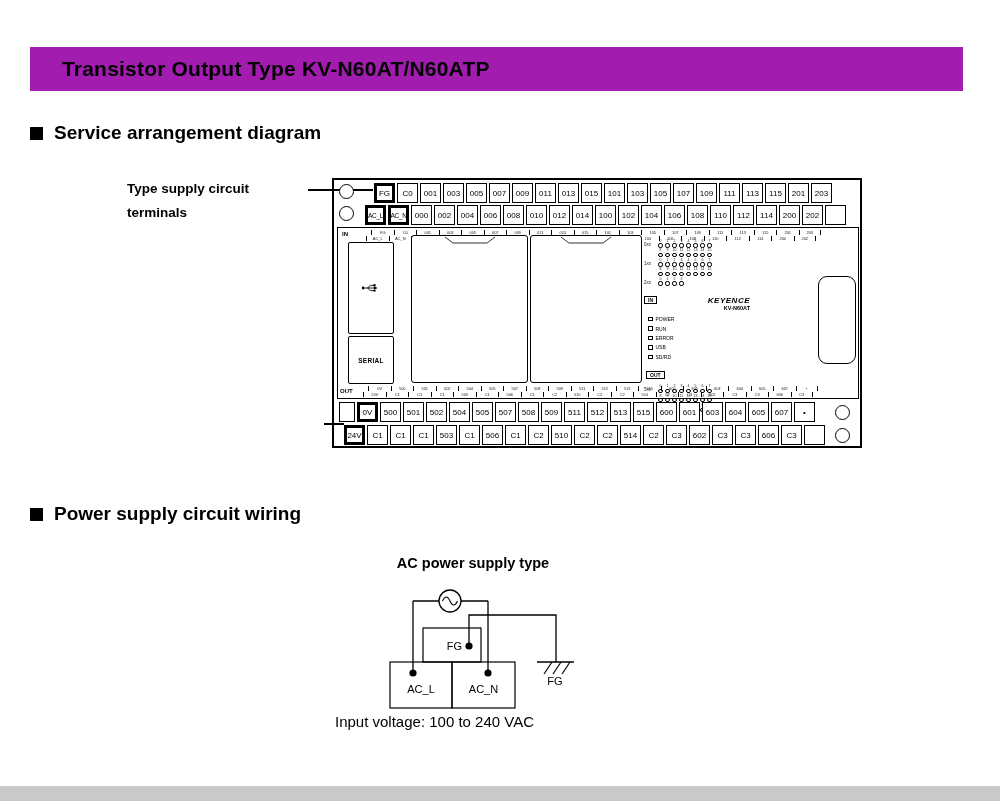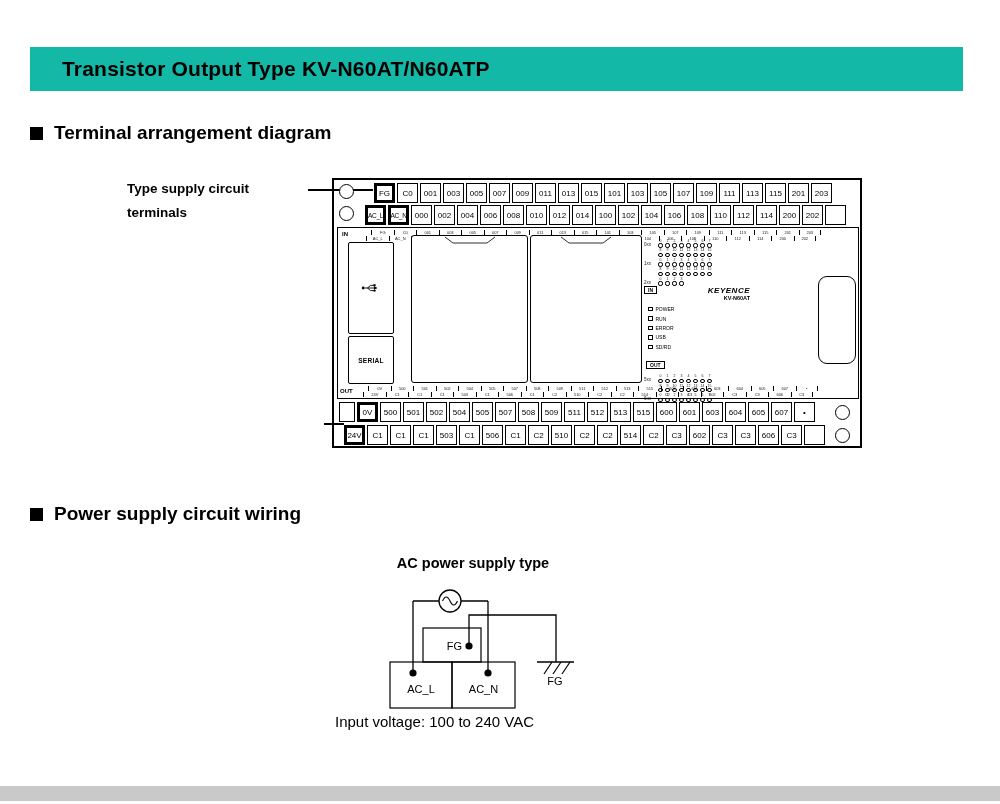--- a/index.html
+++ b/index.html
@@ -3,21 +3,21 @@
 <meta charset="utf-8">
 <style>
   html,body { margin:0; padding:0; }
   body {
     width:1000px; height:804px; position:relative; background:#fff;
     font-family:"Liberation Sans", sans-serif; color:#000; overflow:hidden;
   }
   .abs { position:absolute; }
 
   
-  .header-bar { left:30px; top:47px; width:933px; height:44px; background:#14b8a6;
+  .header-bar { left:30px; top:47px; width:933px; height:44px; background:#a21caf;
     display:flex; align-items:center; }
   .header-title { font-size:21px; font-weight:bold; padding-left:32px; letter-spacing:0.2px; }
 
   
   .section-heading { display:flex; align-items:center; gap:11px; font-size:19px; font-weight:bold; }
   .bullet { width:13px; height:13px; background:#000; flex:0 0 auto; }
 
   
   .callout { font-size:13.5px; font-weight:bold; line-height:24px; }
   .leader { height:1.5px; background:#000; }
@@ -52,21 +52,21 @@
   .big-box { position:absolute; border:1.5px solid #000; border-radius:3px; background:#fff; }
   .notch { position:absolute; top:0; left:50%; transform:translateX(-50%); }
 
   .led-panel { position:absolute; left:306px; top:10px; width:140px; }
   .led-row { display:flex; align-items:flex-end; height:9.5px; margin-left:13px; position:relative; }
   .led-group { position:absolute; left:-13px; bottom:1px; font-size:4.5px; color:#222; }
   .led { width:7px; display:flex; flex-direction:column; align-items:center; }
   .led-num { font-size:3.5px; line-height:3.5px; color:#222; }
   .led-dot { width:4.2px; height:4.2px; border:0.9px solid #000; border-radius:50%; }
 
-  .brand-row { display:flex; justify-content:space-between; align-items:flex-start; margin-top:0; }
+  .brand-row { display:flex; justify-content:space-between; align-items:flex-start; margin-top:10px; }
   .io-tag { border:1px solid #000; font-size:5px; font-weight:bold; padding:0 3px; line-height:7px; height:8px; }
   .brand-block { display:flex; flex-direction:column; align-items:flex-end; margin-right:34px; }
   .brand-name { font-size:8px; font-weight:bold; font-style:italic; letter-spacing:0.5px; }
   .brand-model { font-size:5.5px; font-weight:bold; }
 
   .status-list { margin:4px 0 2px 4px; }
   .status-item { display:flex; align-items:center; gap:3px; height:9.4px; }
   .status-sq { width:4.5px; height:4.5px; border:0.9px solid #000; flex:0 0 auto; }
   .status-label { font-size:5px; }
 
@@ -82,21 +82,21 @@
 </style>
 </head>
 <body>
 
 <div class="abs header-bar">
   <div class="header-title">Transistor Output Type KV-N60AT/N60ATP</div>
 </div>
 
 <div class="abs section-heading" style="left:30px; top:122px;">
   <span class="bullet"></span>
-  <span>Terminal arrangement diagram</span>
+  <span>Service arrangement diagram</span>
 </div>
 
 <div class="abs callout" style="left:127px; top:177px;">
   <div>Type supply circuit</div>
   <div>terminals</div>
 </div>
 <div class="abs leader" style="left:308px; top:189px; width:65px;"></div>
 
 <div class="abs callout" style="left:88px; top:410px;">
 </div>

